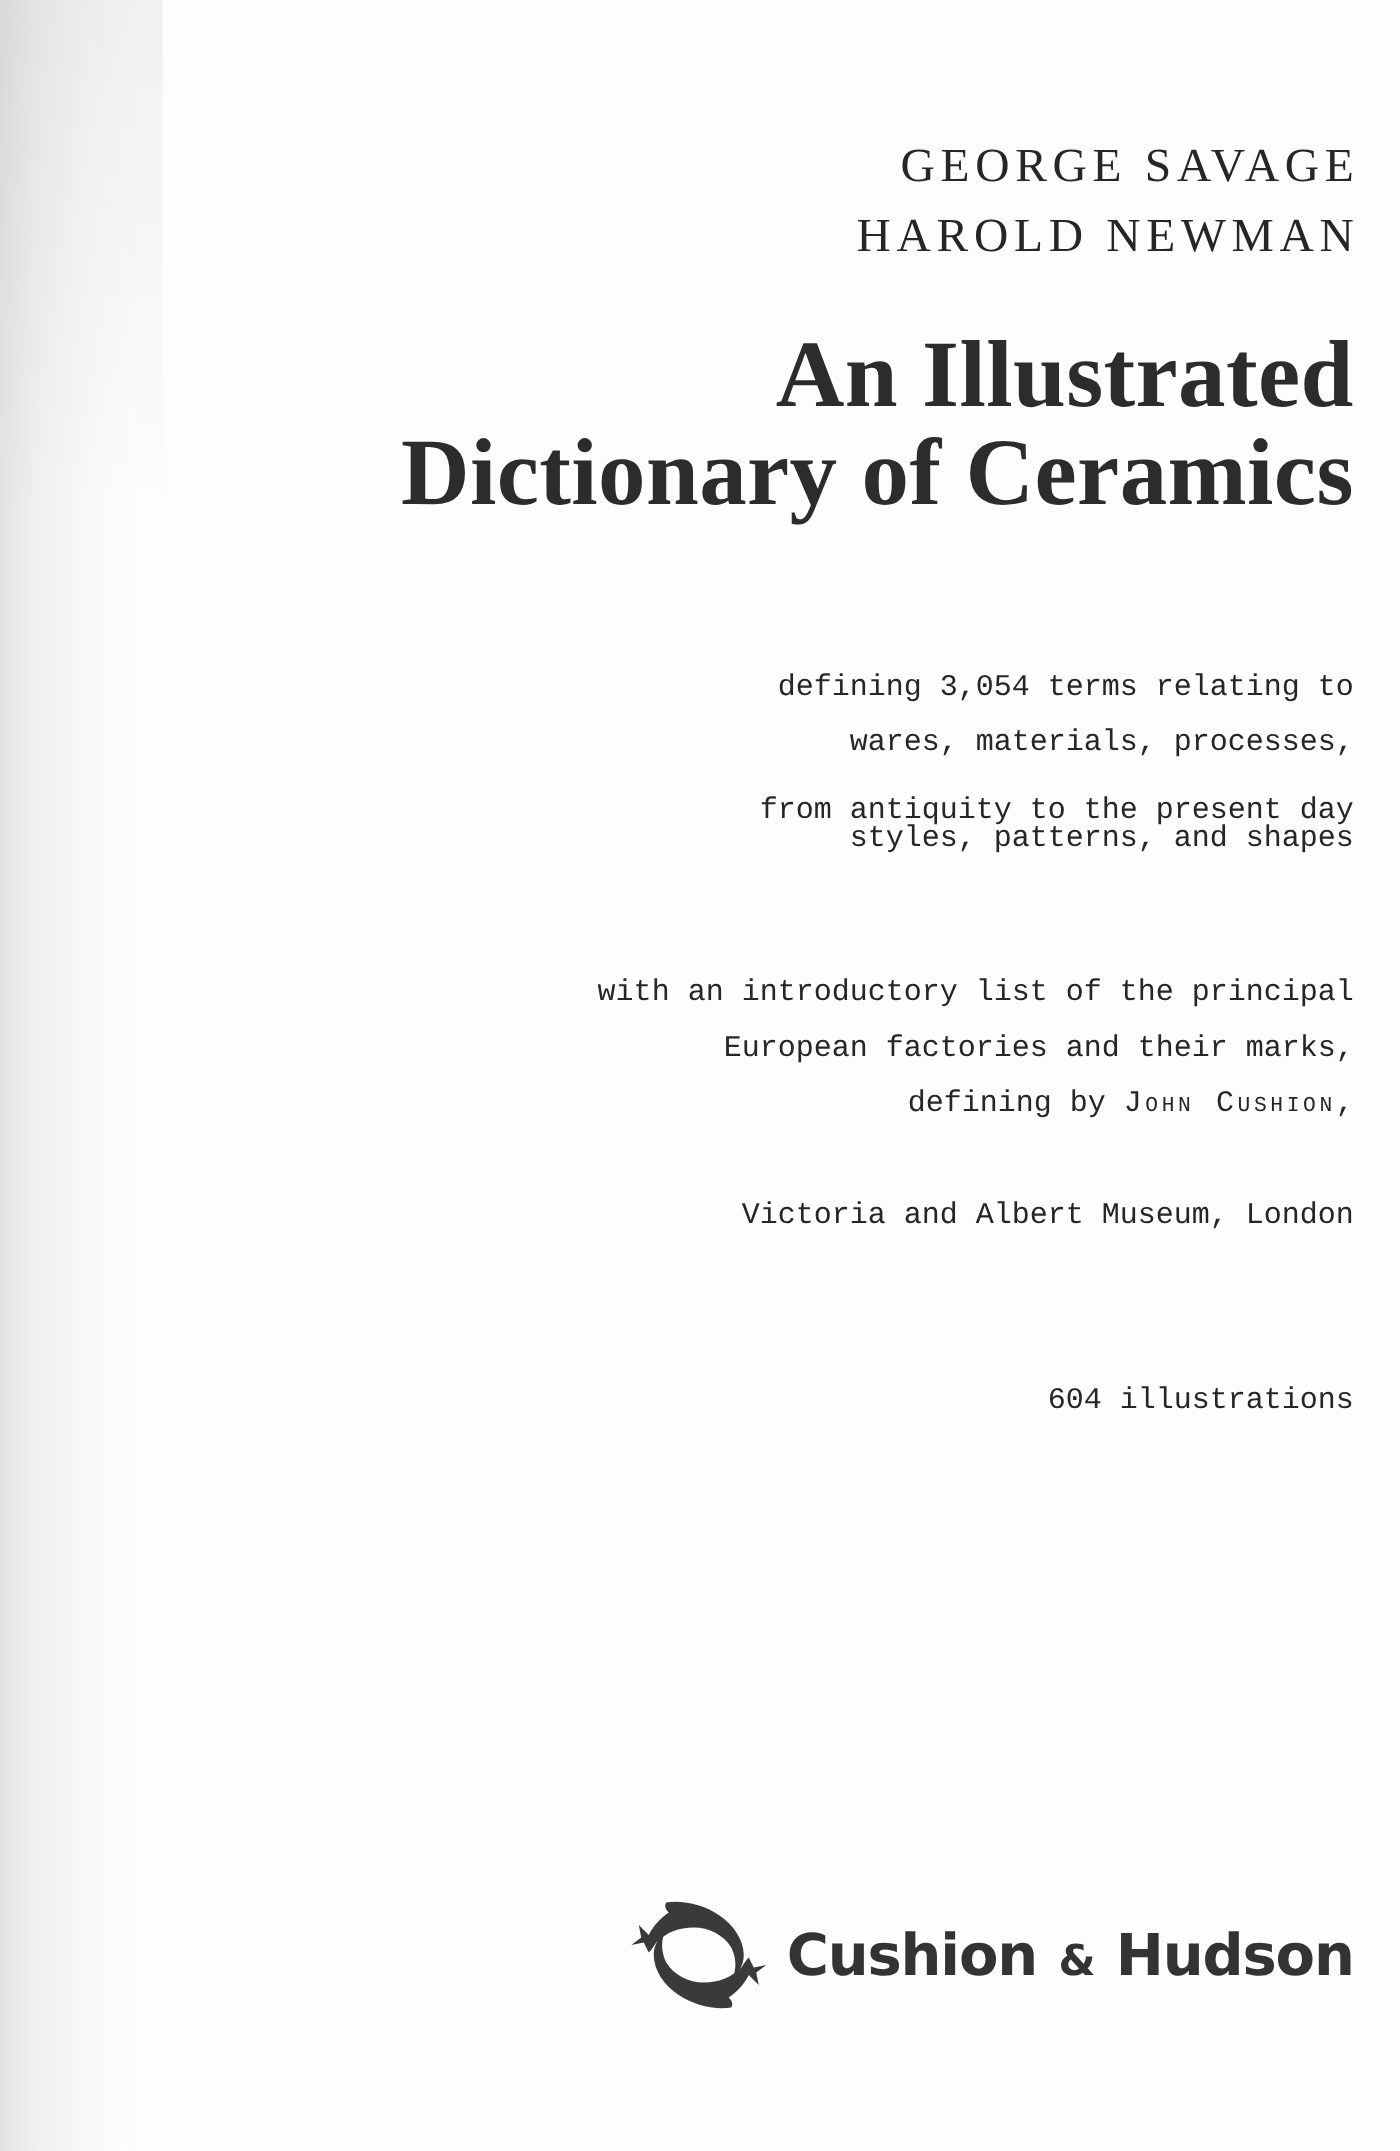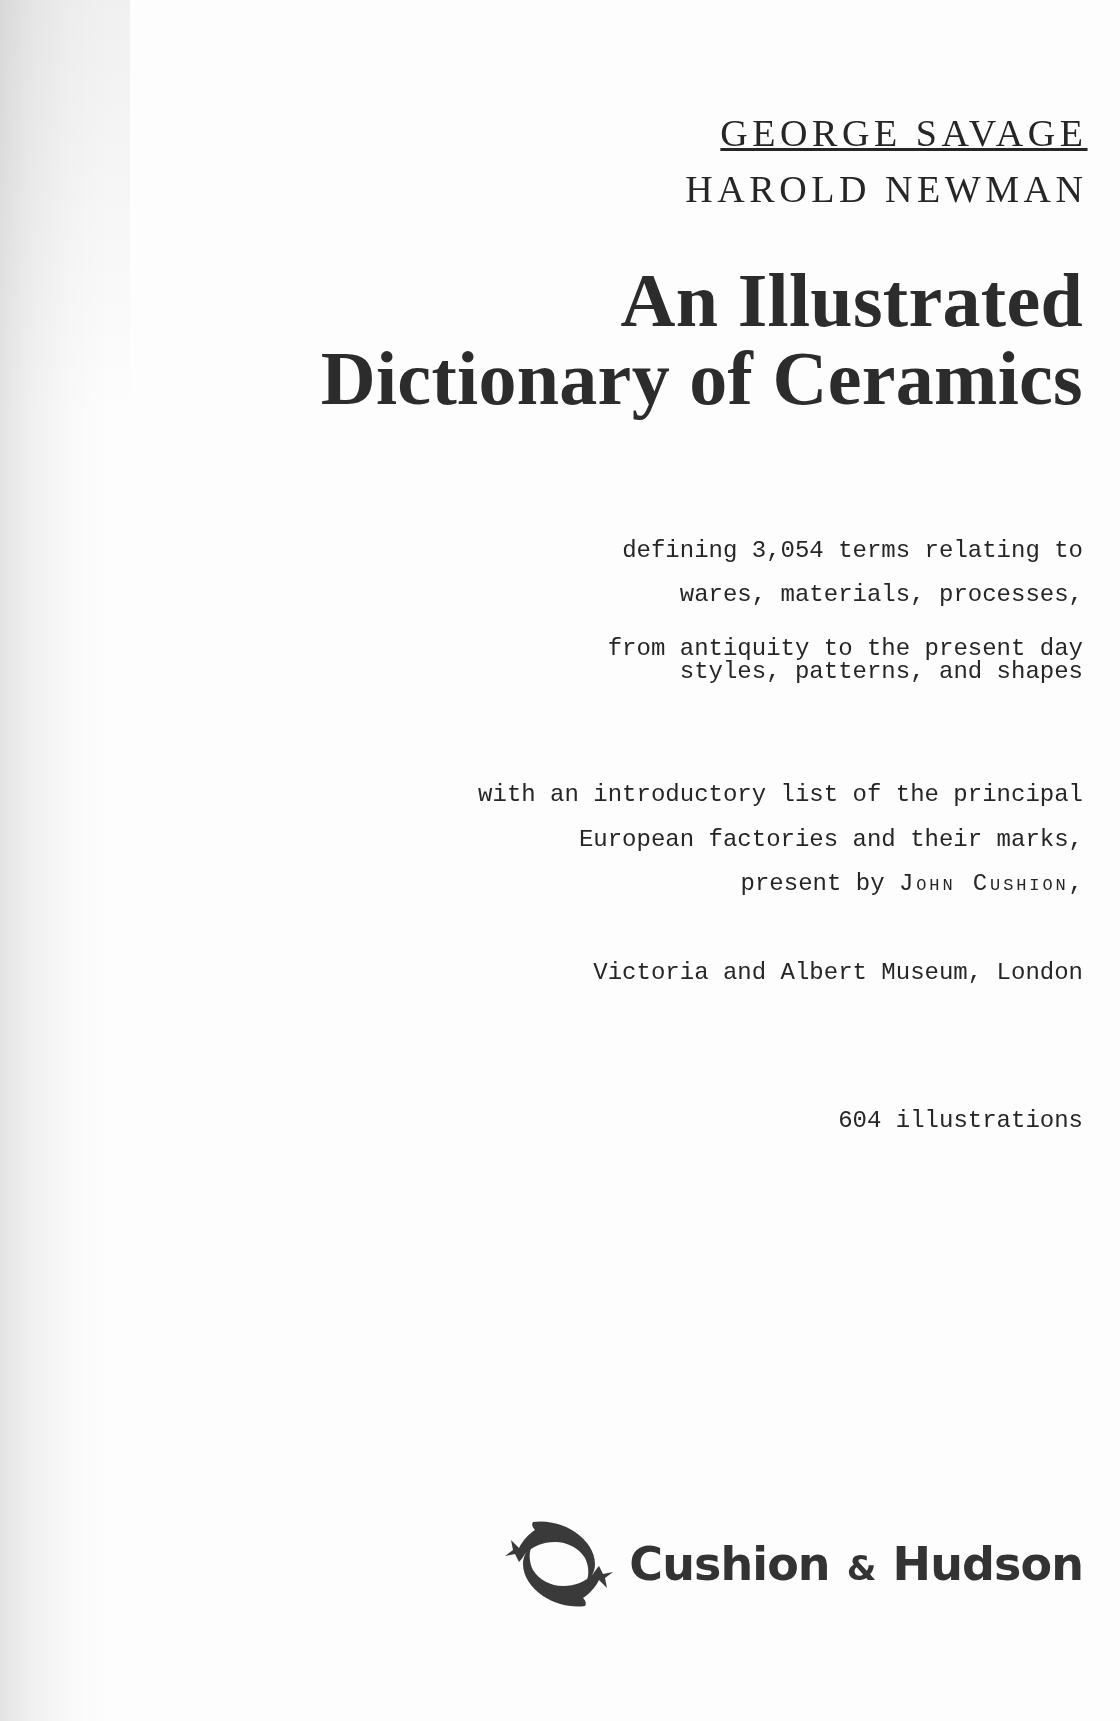--- a/index.html
+++ b/index.html
@@ -48,34 +48,34 @@
     font-weight: bold; font-size: 46px; color: #333; letter-spacing: -0.02em;
     white-space: nowrap;
   }
   .amp { font-size: 34px; margin: 0 2px; }
 </style>
 </head>
 <body>
 
 <div class="page">
 
-  <div class="line authors" style="top:114px;text-decoration:underline;">GEORGE SAVAGE</div>
+  <div class="line authors" style="top:114px;">GEORGE SAVAGE</div>
   <div class="line authors" style="top:170px;">HAROLD NEWMAN</div>
 
   <div class="line title" style="top:340px;">Dictionary of Ceramics</div>
   <div class="line title" style="top:262px;">An Illustrated</div>
 
   <div class="line body" style="top:539px;">defining 3,054 terms relating to</div>
   <div class="line body" style="top:583px;">wares, materials, processes,</div>
   <div class="line body" style="top:660px;">styles, patterns, and shapes</div>
   <div class="line body" style="top:637px;">from antiquity to the present day</div>
 
   <div class="line body" style="top:783px;">with an introductory list of the principal</div>
   <div class="line body" style="top:828px;">European factories and their marks,</div>
-  <div class="line body" style="top:872px;"><span>present by </span><span class="sc">John Cushion</span><span>,</span></div>
+  <div class="line body" style="top:872px;"><span>defining by </span><span class="sc">John Cushion</span><span>,</span></div>
   <div class="line body" style="top:961px;margin-left:38px;">Victoria and Albert Museum, London</div>
 
   <div class="line body" style="top:1109px;">604 illustrations</div>
 
   <div class="publisher">
     <svg class="logo" viewBox="0 0 112 96">
       <g fill="#3a3a3a">
 
         <path d="M30 6 C 44 4, 60 8, 72 16 C 84 24, 92 36, 92 48 C 92 56, 88 62, 84 64 C 86 58, 86 50, 82 42 C 76 32, 64 26, 52 26 C 40 26, 30 30, 22 38 C 20 41, 18 44, 16 46 L 12 38 L 2 40 L 10 34 L 8 24 L 16 32 C 20 24, 26 18, 32 14 C 30 12, 28 9, 30 6 Z"></path>
 

